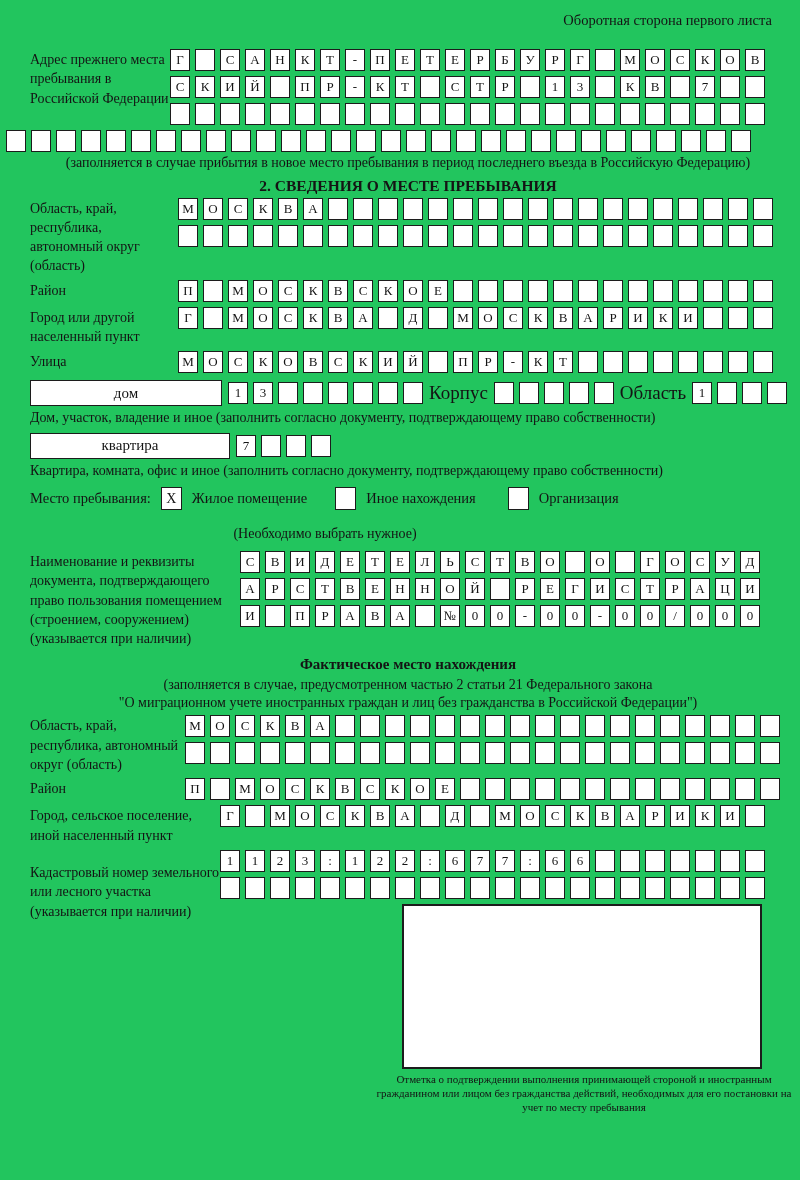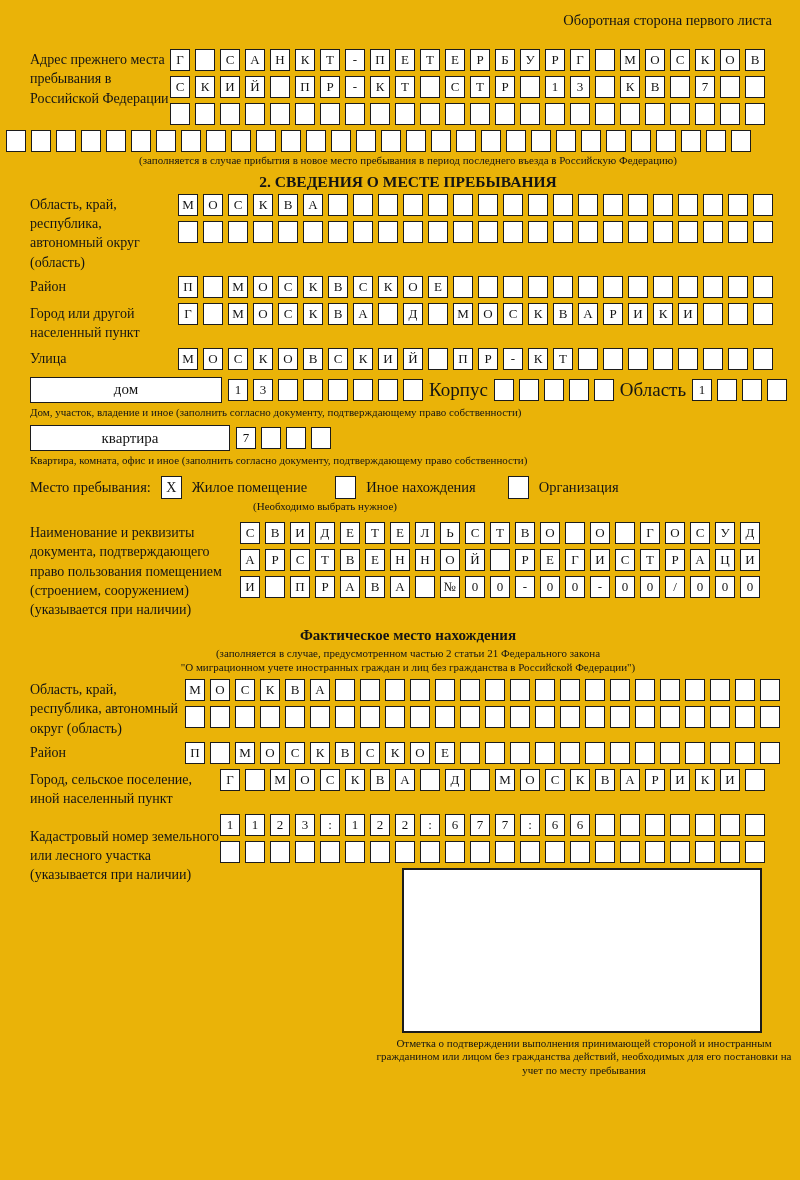--- a/index.html
+++ b/index.html
@@ -1,26 +1,26 @@
 <!DOCTYPE html>
 <html><head>
 <meta charset="utf-8">
 <style>
   html,body{margin:0;padding:0;background:#fff;}
-  .page{width:800px;height:1180px;box-sizing:border-box;background:#eab308;color:#141414;
+  .page{width:800px;height:1180px;box-sizing:border-box;background:#22c55e;color:#141414;
         padding:12px 14px 0 30px;font-family:"Liberation Serif","DejaVu Serif",serif;overflow:hidden;}
   .side-note{text-align:right;font-size:14.5px;padding-right:14px;}
   .field{display:flex;align-items:flex-start;}
   .flabel{font-size:14px;line-height:1.38;flex:none;padding-top:1px;}
   .w140{width:140px}.w148{width:148px}.w155{width:155px}.w190{width:190px}.w210{width:210px}
   .rows{display:flex;flex-direction:column;gap:5px;}
   .cells{display:flex;gap:5px;}
   .cell{flex:none;box-sizing:border-box;width:20px;height:22px;border:1.6px solid #1c1c1c;
         display:flex;align-items:center;justify-content:center;font-size:13px;background:#fff;}
-  .caption{font-size:11px;line-height:1.25;}
+  .caption{font-size:14px;line-height:1.25;}
   .center{text-align:center;}
   .h-main{text-align:center;font-weight:bold;font-size:15.5px;}
   .h-sub{text-align:center;font-weight:bold;font-size:15px;}
   .widebox{box-sizing:border-box;border:1.6px solid #1c1c1c;height:26px;display:flex;
            align-items:center;justify-content:center;font-size:15px;flex:none;background:#fff;}
   .inline-lbl{font-size:19px;line-height:26px;flex:none;}
   .hrow{display:flex;align-items:center;gap:6px;}
   .chk{box-sizing:border-box;width:21px;height:23px;border:1.6px solid #1c1c1c;display:flex;
        align-items:center;justify-content:center;font-size:14px;flex:none;background:#fff;}
   .stay-row{display:flex;align-items:center;font-size:14.5px;gap:10px;}
@@ -350,21 +350,21 @@
 
   <div class="stay-row mt8">
     <span>Место пребывания:</span>
     <span class="chk">X</span>
     <span>Жилое помещение</span>
     <span class="chk" style="margin-left:18px"></span>
     <span>Иное нахождения</span>
     <span class="chk" style="margin-left:22px"></span>
     <span>Организация</span>
   </div>
-  <div class="caption" style="width:330px;margin-left:130px;text-align:center;margin-top:1px">(Необходимо выбрать нужное)</div>
+  <div class="caption" style="width:330px;margin-left:130px;text-align:center;margin-top:15px">(Необходимо выбрать нужное)</div>
 
   <div class="field mt8">
     <div class="flabel w210">Наименование и реквизиты документа, подтверждающего право пользования помещением (строением, сооружением) (указывается при наличии)</div>
     <div class="rows">
       <div class="cells">
           <span class="cell">С</span>
           <span class="cell">В</span>
           <span class="cell">И</span>
           <span class="cell">Д</span>
           <span class="cell">Е</span>

